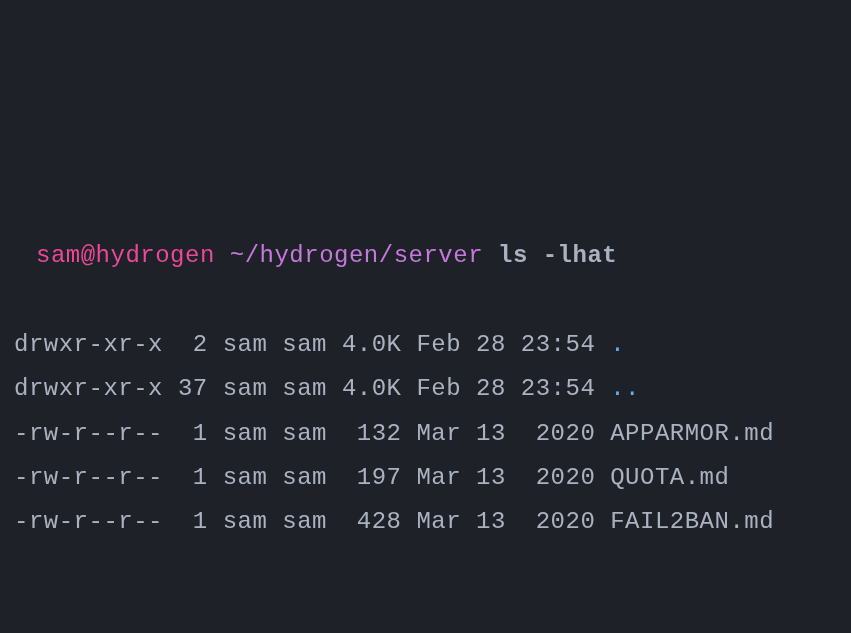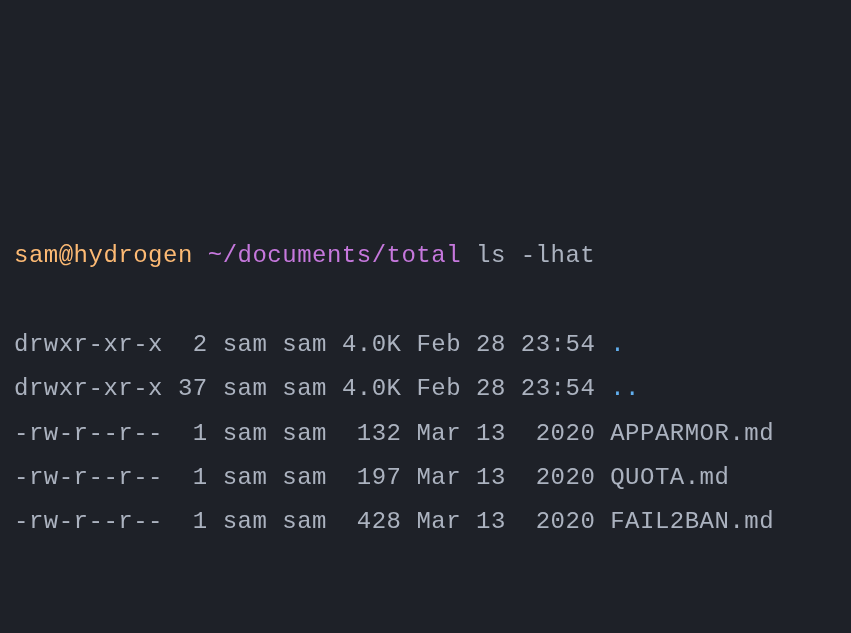--- a/index.html
+++ b/index.html
@@ -6,30 +6,30 @@
     body {
       background: #1e2128;
       color: #abb2bf;
       font-family: 'Menlo', 'Monaco', 'Consolas', 'Courier New', monospace;
       font-size: 24px;
       line-height: 1.85;
       padding: 12px 14px;
       white-space: pre;
       letter-spacing: 0.5px;
     }
-    .prompt-user { color: #fdba74; }
+    .prompt-user { color: #ec4899; margin-left: 22px; }
     .prompt-path { color: #c678dd; }
-    .command { color: #abb2bf; }
+    .command { color: #abb2bf; font-weight: bold; }
     .dir-link { color: #61afef; }
     .row span { display: inline; }
   </style>
 </head>
 <body>
 
 
 
 <div>
-<div><span class="prompt-user">sam@hydrogen</span> <span class="prompt-path">~/documents/total</span> <span class="command">ls -lhat</span></div>
+<div><span class="prompt-user">sam@hydrogen</span> <span class="prompt-path">~/hydrogen/server</span> <span class="command">ls -lhat</span></div>
 <div id="listing"><div class="row"><span>drwxr-xr-x</span> <span> 2</span> <span>sam</span> <span>sam</span> <span>4.0K</span> <span>Feb</span> <span>28</span> <span>23:54</span> <span class="dir-link">.</span></div><div class="row"><span>drwxr-xr-x</span> <span>37</span> <span>sam</span> <span>sam</span> <span>4.0K</span> <span>Feb</span> <span>28</span> <span>23:54</span> <span class="dir-link">..</span></div><div class="row"><span>-rw-r--r--</span> <span> 1</span> <span>sam</span> <span>sam</span> <span> 132</span> <span>Mar</span> <span>13</span> <span> 2020</span> <span class="">APPARMOR.md</span></div><div class="row"><span>-rw-r--r--</span> <span> 1</span> <span>sam</span> <span>sam</span> <span> 197</span> <span>Mar</span> <span>13</span> <span> 2020</span> <span class="">QUOTA.md</span></div><div class="row"><span>-rw-r--r--</span> <span> 1</span> <span>sam</span> <span>sam</span> <span> 428</span> <span>Mar</span> <span>13</span> <span> 2020</span> <span class="">FAIL2BAN.md</span></div></div>
 </div>
 
 
 
 
 </body></html>

